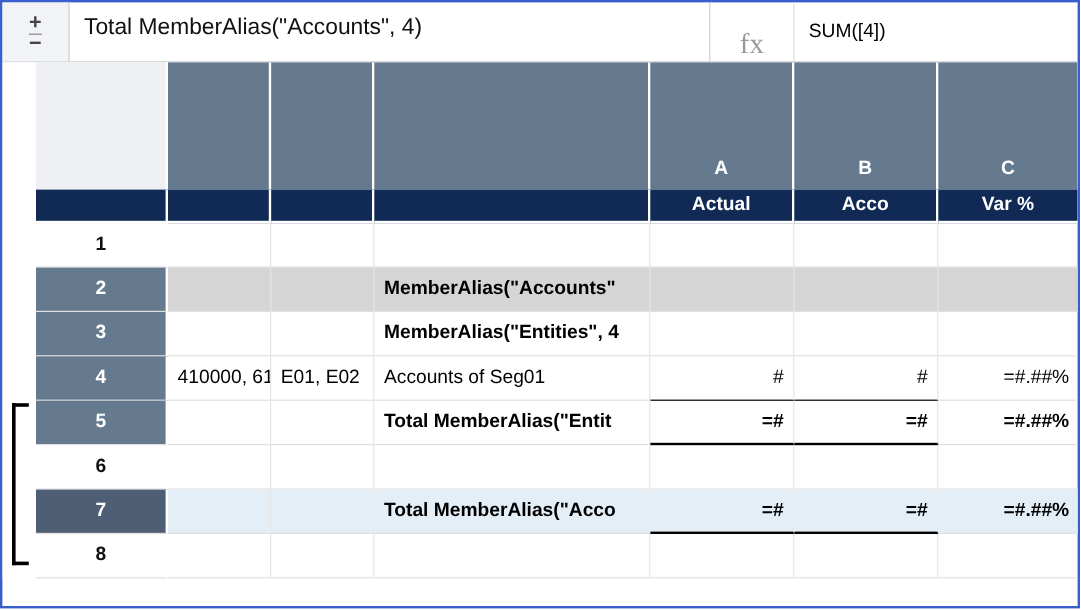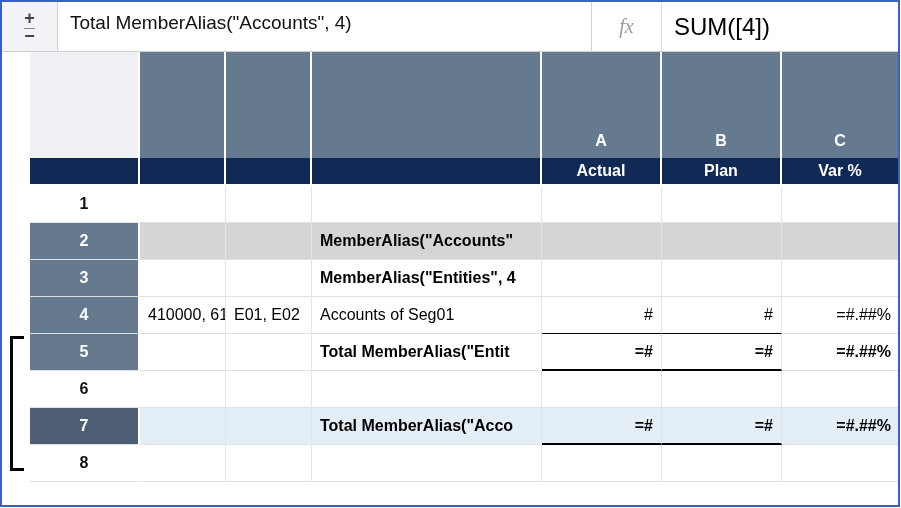--- a/index.html
+++ b/index.html
@@ -5,22 +5,22 @@
   * { box-sizing: border-box; }
   html, body { margin: 0; padding: 0; font-family: Arial, Helvetica, sans-serif; }
   body { width: 901px; height: 508px; background: #fff; }
   .frame { width: 900px; height: 507px; border: 2px solid #3a5fcd; background: #fff; overflow: hidden; }
 
   
   .topbar { display: flex; align-items: stretch; height: 50px; border-bottom: 1px solid #d0d0d0; }
   .outline-toggle { width: 56px; display: flex; align-items: center; justify-content: center; background: #f1f3f6; border-right: 1px solid #d0d0d0; }
   .outline-toggle-icon { font-size: 18px; color: #444; line-height: 1; position: relative; }
   .name-box { flex: 1; padding: 10px 12px; font-size: 19px; color: #111; display: flex; align-items: flex-start; border-right: 1px solid #d0d0d0; }
-  .fx-cell { width: 70px; display: flex; align-items: center; justify-content: center; color: #9a9a9a; font-size: 20px; font-style: italic; font-family: Georgia, 'Times New Roman', serif; border-right: 1px solid #e0e0e0; }
-  .formula-cell { width: 236px; padding: 10px 12px; font-size: 24px; display: flex; align-items: center; }
+  .fx-cell { width: 70px; display: flex; align-items: flex-end; justify-content: center; color: #9a9a9a; font-size: 24px; font-family: Georgia, 'Times New Roman', serif; border-right: 1px solid #e0e0e0; }
+  .formula-cell { width: 236px; padding: 10px 12px; font-size: 16px; display: flex; align-items: center; }
 
   
   .grid { width: 100%; border-collapse: separate; border-spacing: 0; table-layout: fixed; }
   .grid td { height: 37px; padding: 0 8px; font-size: 16px; vertical-align: middle; overflow: hidden; white-space: nowrap; border-right: 1px solid #e5e5e5; border-bottom: 1px solid #e0e0e0; }
   .grid td.rownum { text-align: center; font-weight: bold; background: #fff; color: #111; }
 
   
   col.gutter { width: 28px; }
   col.rownum { width: 110px; }
   col.d1 { width: 86px; }
@@ -117,21 +117,21 @@
         <td>C</td>
       </tr>
 
       <tr class="hdr2">
         <td class="gutcell"></td>
         <td></td>
         <td></td>
         <td></td>
         <td></td>
         <td>Actual</td>
-        <td>Plan</td>
+        <td>Acco</td>
         <td>Var %</td>
       </tr>
 
       <tr>
         <td class="gutcell"></td>
         <td class="rownum">1</td>
         <td class="content"></td>
         <td class="content"></td>
         <td class="content"></td>
         <td class="content"></td>

